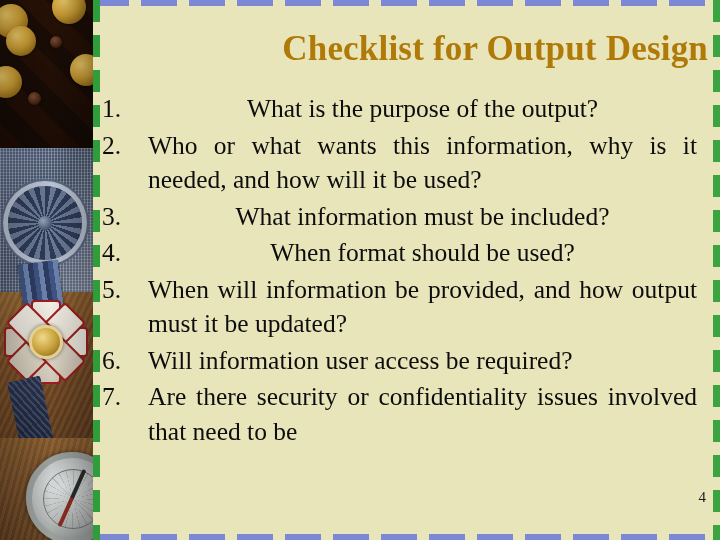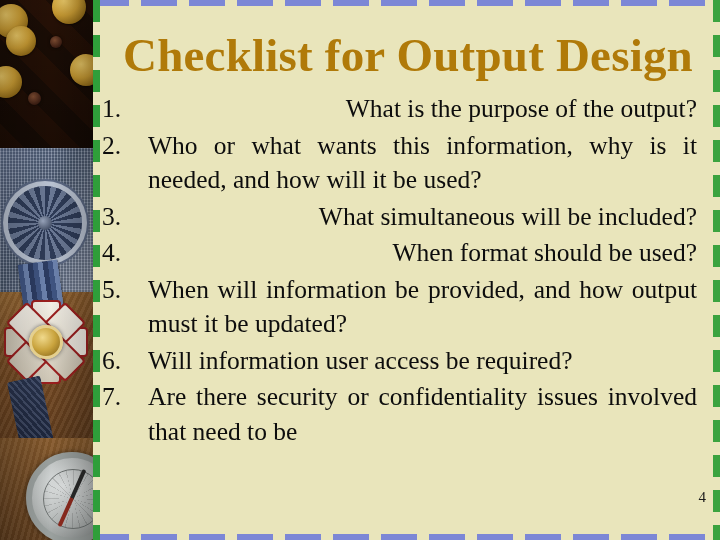--- a/index.html
+++ b/index.html
@@ -200,22 +200,22 @@
   }
   #border-left  { --c: #2f9e3a; left: 93px; }
   #border-right { --c: #3ba33f; right: 0; }
 
   
   #title {
     position: absolute;
     left: 108px;
     top: 30px;
     width: 600px;
-    text-align: center;
-    font-size: 47px;
+    text-align: right;
+    font-size: 35px;
     font-weight: bold;
     color: #b07a09;
     letter-spacing: .2px;
     line-height: 1.1;
   }
 
   #checklist {
     position: absolute;
     left: 101px;
     top: 92px;
@@ -237,21 +237,21 @@
     flex: 0 0 46px;
     text-align: left;
     padding-left: 1px;
   }
   .li-text {
     flex: 1 1 auto;
     text-align: justify;
     text-justify: inter-word;
   }
   .li-text.single {
-    text-align: right;
+    text-align: center;
   }
 
   #page-number {
     position: absolute;
     right: 14px;
     bottom: 34px;
     font-size: 15px;
     color: #1a1a1a;
   }
 </style>
@@ -304,21 +304,21 @@
     <li>
       <span class="li-num">1.</span>
       <span class="li-text single">What is the purpose of the output?</span>
     </li>
     <li>
       <span class="li-num">2.</span>
       <span class="li-text">Who or what wants this information, why is it needed, and how will it be used?</span>
     </li>
     <li>
       <span class="li-num">3.</span>
-      <span class="li-text single">What simultaneous will be included?</span>
+      <span class="li-text single">What information must be included?</span>
     </li>
     <li>
       <span class="li-num">4.</span>
       <span class="li-text single">When format should be used?</span>
     </li>
     <li>
       <span class="li-num">5.</span>
       <span class="li-text">When will information be provided, and how output must it be updated?</span>
     </li>
     <li>

